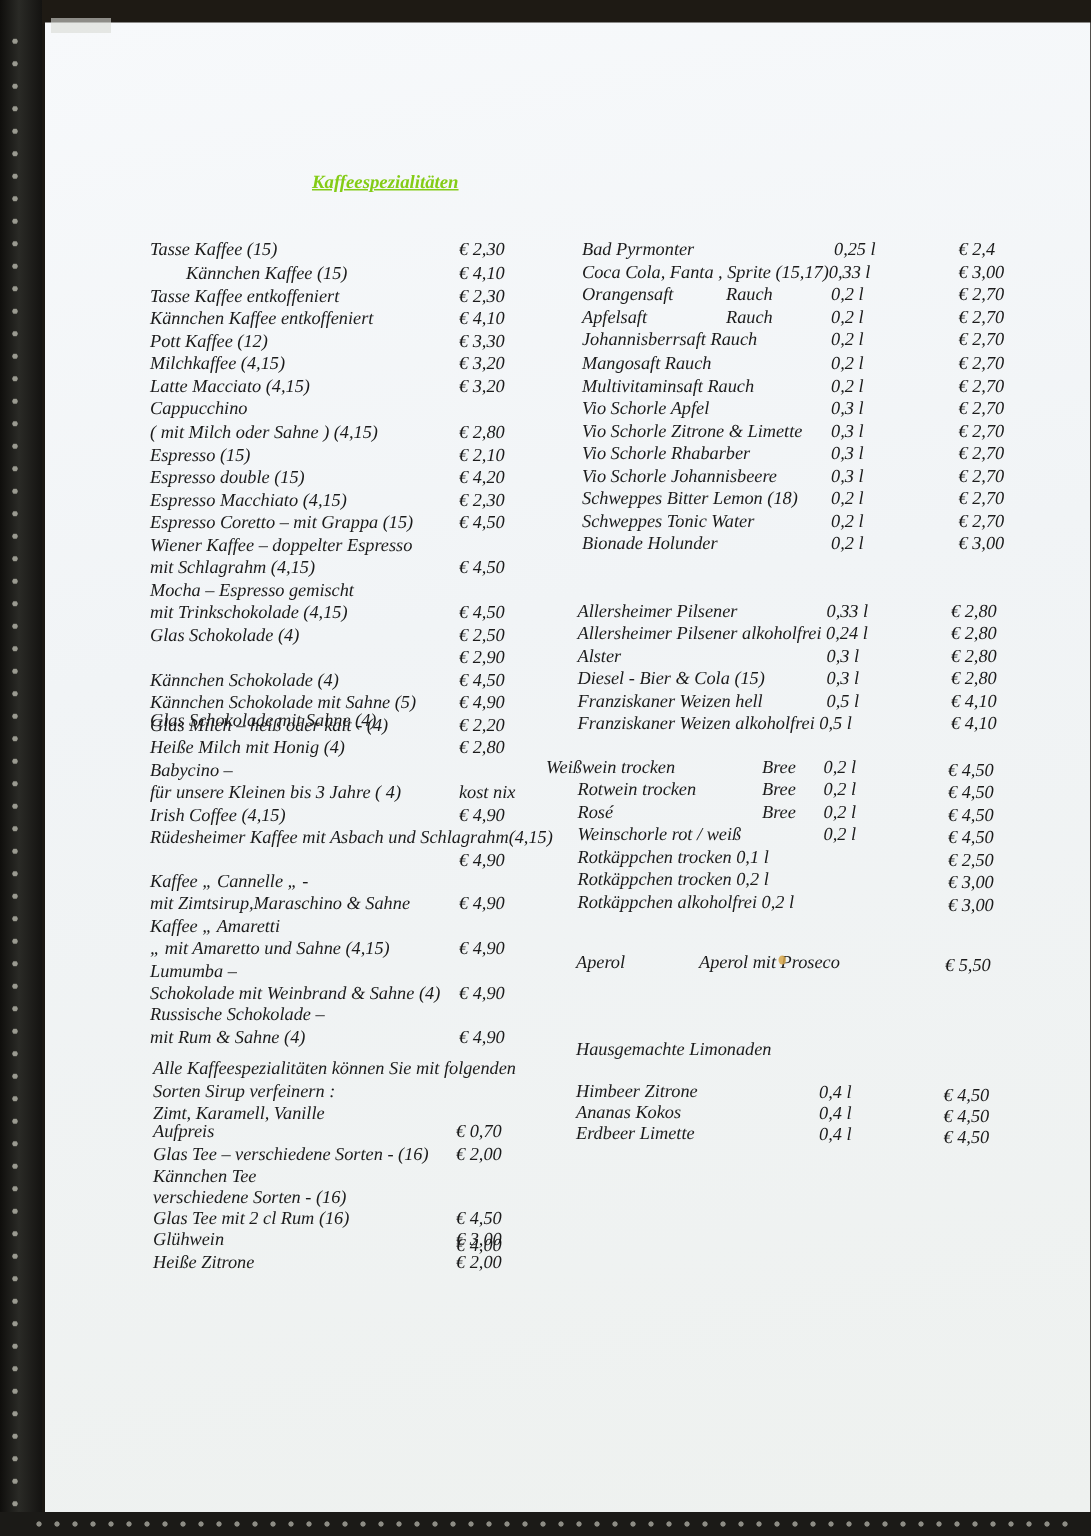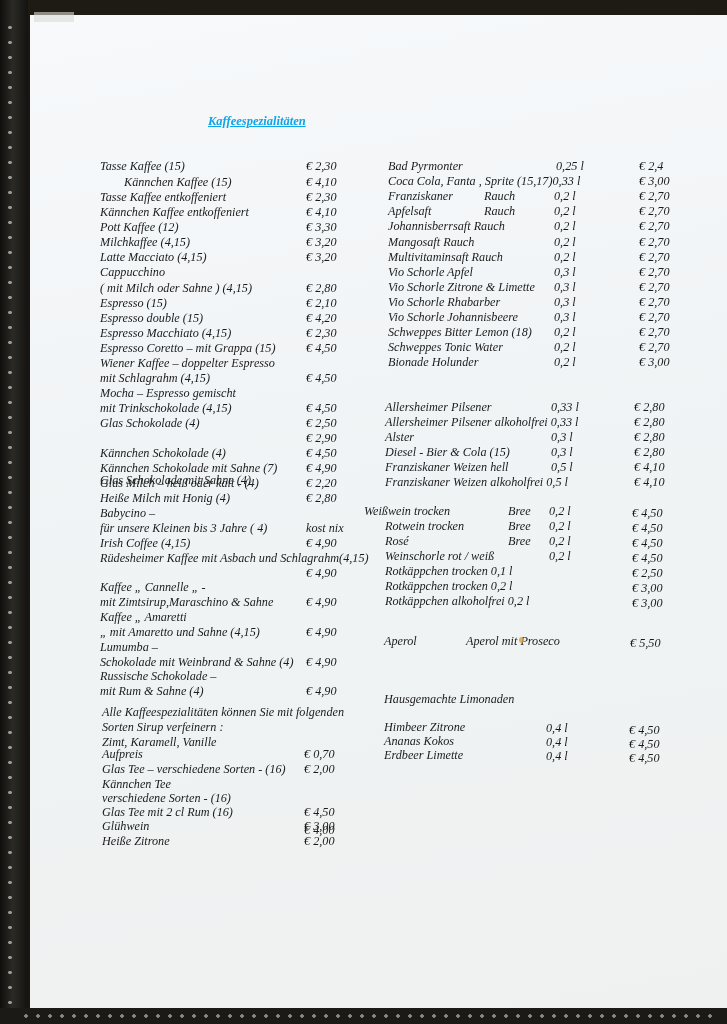--- a/index.html
+++ b/index.html
@@ -35,21 +35,21 @@
   .sheet-fold {
     position:absolute; left:34px; top:12px; width:40px; height:10px;
     background:#d8dad6; opacity:.6;
   }
   .txt {
     position:absolute; font-style:italic; font-size:12.2px; color:#1b1b1b;
     white-space:nowrap; line-height:15px;
   }
   .title {
     position:absolute; left:208px; top:114px; font-style:italic; font-weight:bold;
-    font-size:12.5px; text-decoration:underline; color:#0ea5e9;text-align:center;
+    font-size:12.5px; text-decoration:underline; color:#84cc16;text-align:center;
   }
   .sauce-dot {
     position:absolute; left:519px; top:637px; width:5px; height:6px;
     background:#d6a64a; border-radius:50%; opacity:.85;
   }
 </style>
 </head>
 <body>
 
 <div class="topbar"></div>
@@ -95,21 +95,21 @@
     <div class="txt" style="left: 306px; top: 371px;">€ 4,50</div>
     <div class="txt" style="left: 100px; top: 386px;">Mocha – Espresso gemischt</div>
     <div class="txt" style="left: 100px; top: 401px;">mit Trinkschokolade (4,15)</div>
     <div class="txt" style="left: 306px; top: 401px;">€ 4,50</div>
     <div class="txt" style="left: 100px; top: 416px;">Glas Schokolade (4)</div>
     <div class="txt" style="left: 306px; top: 416px;">€ 2,50</div>
     <div class="txt" style="left: 100px; top: 441px; margin-top: 32px;">Glas Schokolade mit Sahne (4)</div>
     <div class="txt" style="left: 306px; top: 431px;">€ 2,90</div>
     <div class="txt" style="left: 100px; top: 446px;">Kännchen Schokolade (4)</div>
     <div class="txt" style="left: 306px; top: 446px;">€ 4,50</div>
-    <div class="txt" style="left: 100px; top: 461px;">Kännchen Schokolade mit Sahne (7)</div>
+    <div class="txt" style="left: 100px; top: 461px;">Kännchen Schokolade mit Sahne (5)</div>
     <div class="txt" style="left: 306px; top: 461px;">€ 4,90</div>
     <div class="txt" style="left: 100px; top: 476px;">Glas Milch – heiß oder kalt -      (4)</div>
     <div class="txt" style="left: 306px; top: 476px;">€ 2,20</div>
     <div class="txt" style="left: 100px; top: 491px;">Heiße Milch mit Honig (4)</div>
     <div class="txt" style="left: 306px; top: 491px;">€ 2,80</div>
     <div class="txt" style="left: 100px; top: 506px;">Babycino –</div>
     <div class="txt" style="left: 100px; top: 521px;">für unsere Kleinen bis 3 Jahre ( 4)</div>
     <div class="txt" style="left: 306px; top: 521px;">kost nix</div>
     <div class="txt" style="left: 100px; top: 536px;">Irish Coffee (4,15)</div>
     <div class="txt" style="left: 306px; top: 536px;">€ 4,90</div>
@@ -147,21 +147,21 @@
     <div class="txt" style="left: 304px; top: 819px;">€ 3,00</div>
     <div class="txt" style="left: 102px; top: 834px;">Heiße Zitrone</div>
     <div class="txt" style="left: 304px; top: 834px;">€ 2,00</div>
   </div>
 <div id="soft">
     <div class="txt" style="left: 388px; top: 159px;">Bad Pyrmonter</div>
     <div class="txt" style="left: 556px; top: 159px;">0,25 l</div>
     <div class="txt" style="left: 639px; top: 159px;">€ 2,4</div>
     <div class="txt" style="left: 388px; top: 174.1px;">Coca Cola, Fanta , Sprite (15,17)0,33 l</div>
     <div class="txt" style="left: 639px; top: 174.1px;">€ 3,00</div>
-    <div class="txt" style="left: 388px; top: 189.2px;">Franziskaner</div>
+    <div class="txt" style="left: 388px; top: 189.2px;">Orangensaft</div>
     <div class="txt" style="left: 484px; top: 189.2px;">Rauch</div>
     <div class="txt" style="left: 554px; top: 189.2px;">0,2 l</div>
     <div class="txt" style="left: 639px; top: 189.2px;">€ 2,70</div>
     <div class="txt" style="left: 388px; top: 204.3px;">Apfelsaft</div>
     <div class="txt" style="left: 484px; top: 204.3px;">Rauch</div>
     <div class="txt" style="left: 554px; top: 204.3px;">0,2 l</div>
     <div class="txt" style="left: 639px; top: 204.3px;">€ 2,70</div>
     <div class="txt" style="left: 388px; top: 219.4px;">Johannisberrsaft Rauch</div>
     <div class="txt" style="left: 554px; top: 219.4px;">0,2 l</div>
     <div class="txt" style="left: 639px; top: 219.4px;">€ 2,70</div>
@@ -190,21 +190,21 @@
     <div class="txt" style="left: 554px; top: 340.2px;">0,2 l</div>
     <div class="txt" style="left: 639px; top: 340.2px;">€ 2,70</div>
     <div class="txt" style="left: 388px; top: 355.3px;">Bionade Holunder</div>
     <div class="txt" style="left: 554px; top: 355.3px;">0,2 l</div>
     <div class="txt" style="left: 639px; top: 355.3px;">€ 3,00</div>
   </div>
 <div id="beer">
     <div class="txt" style="left: 385px; top: 400px;">Allersheimer Pilsener</div>
     <div class="txt" style="left: 551px; top: 400px;">0,33 l</div>
     <div class="txt" style="left: 634px; top: 400px;">€ 2,80</div>
-    <div class="txt" style="left: 385px; top: 414.9px;">Allersheimer Pilsener alkoholfrei  0,33 l</div>
+    <div class="txt" style="left: 385px; top: 414.9px;">Allersheimer Pilsener alkoholfrei  0,24 l</div>
     <div class="txt" style="left: 634px; top: 414.9px;">€ 2,80</div>
     <div class="txt" style="left: 385px; top: 429.8px;">Alster</div>
     <div class="txt" style="left: 551px; top: 429.8px;">0,3 l</div>
     <div class="txt" style="left: 634px; top: 429.8px;">€ 2,80</div>
     <div class="txt" style="left: 385px; top: 444.7px;">Diesel - Bier &amp; Cola (15)</div>
     <div class="txt" style="left: 551px; top: 444.7px;">0,3 l</div>
     <div class="txt" style="left: 634px; top: 444.7px;">€ 2,80</div>
     <div class="txt" style="left: 385px; top: 459.6px;">Franziskaner Weizen hell</div>
     <div class="txt" style="left: 551px; top: 459.6px;">0,5 l</div>
     <div class="txt" style="left: 634px; top: 459.6px;">€ 4,10</div>

